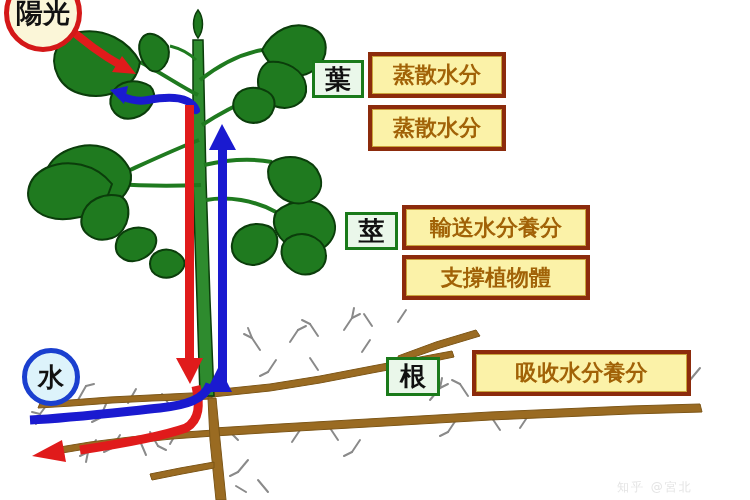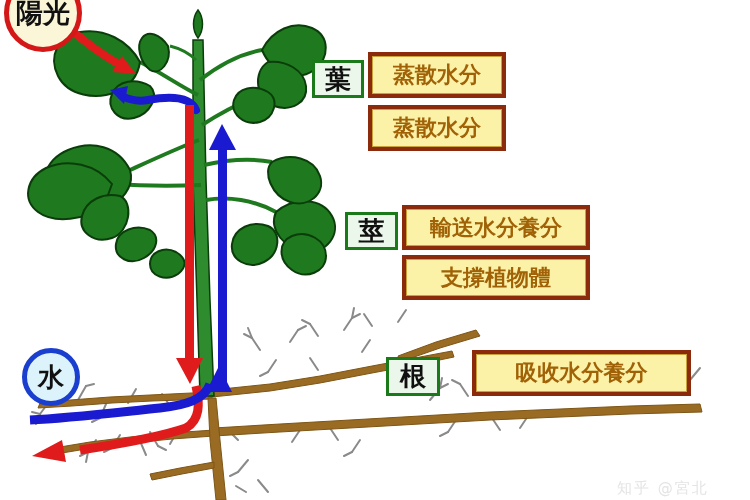--- a/index.html
+++ b/index.html
@@ -55,21 +55,21 @@
     background:#fbf6d8;
   }
   #water-callout{
     border:5px solid #1a3fcf;
     background:#ddf3fb;
   }
 
   .watermark{
     position:absolute;
     color:#e4e4e4;
-    font-size:15px;
+    font-size:12px;
     letter-spacing:2px;
     z-index:8;
     font-family:"DejaVu Sans","Liberation Sans",sans-serif;
     white-space:nowrap;
     user-select:none;
   }
 </style>
 </head>
 <body>
 

